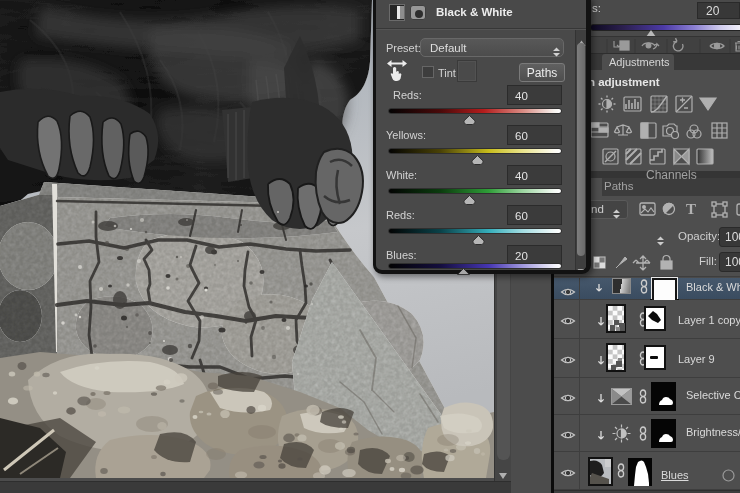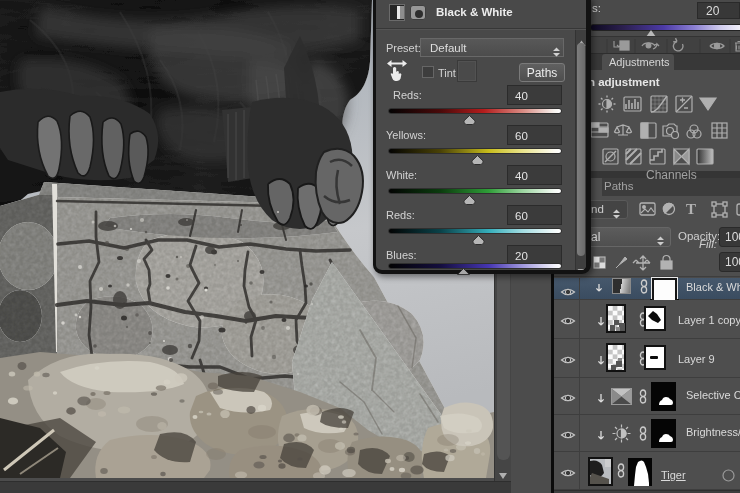--- a/index.html
+++ b/index.html
@@ -451,39 +451,38 @@
    <rect x="76" y="4" width="11" height="11"></rect>
           <rect x="74" y="2" width="4" height="4" fill="#4e4e4e"></rect>
           <rect x="85" y="2" width="4" height="4" fill="#4e4e4e"></rect>
           <rect x="74" y="13" width="4" height="4" fill="#4e4e4e"></rect>
           <rect x="85" y="13" width="4" height="4" fill="#4e4e4e"></rect>
    <rect x="99" y="4" width="11" height="11" rx="2"></rect>
   </g>
  </svg>
 
  <div class="abs" style="left:0;top:222px;width:189px;height:28px;background:#4e4e4e;"></div>
- <div class="abs" style="left:0;top:227px;width:117px;height:20px;background:linear-gradient(#5c5c5c,#4f4f4f);border:1px solid #666;border-radius:3px;color:#ddd;font-size:12px;padding:2px 0 0 36px;">al</div>
  <div class="abs" style="left:102px;top:232px;"><svg width="10" height="10">
           <path d="M1,4 l3.5,-3.5 3.5,3.5 z M1,6 l3.5,3.5 3.5,-3.5 z" fill="#ccc"></path>
         </svg></div>
  <div class="abs txt" style="left:124px;top:230px;">Opacity:</div>
  <div class="abs vbox" style="left:165px;top:227px;width:24px;height:20px;padding:2px 0 0 5px;border-radius:3px 0 0 3px;">100</div>
 
  <div class="abs" style="left:0;top:250px;width:189px;height:27px;background:#4e4e4e;border-bottom:1px solid #3e3e3e;"></div>
  <svg class="abs" style="left:0;top:252px;" width="189" height="22">
   <g stroke="#b2b2b2" fill="none" stroke-width="1.2">
    <rect x="40" y="5" width="11" height="11" fill="#777"></rect>
           <path d="M40,5 h5.5 v5.5 h-5.5 z M45.5,10.5 h5.5 v5.5 h-5.5 z" fill="#ddd" stroke="none"></path>
    <path d="M62,16 l3,-3 6,-8 2,2 -8,6 z" fill="#b2b2b2" stroke-width="1"></path>
    <path d="M89,4 v14 m-7,-7 h14 m-10,-4 l3,-3 3,3 m-3,11 l-3,-3 m3,3 l3,-3 m-10,-7 l-3,3 m3,-3 l3,3 m8,-3 l3,3 m-3,-3 l-3,3" stroke-width="1.3"></path>
    <rect x="107" y="9" width="11" height="8" fill="#b2b2b2"></rect>
           <path d="M109,9 v-2 a3,3 0 0 1 7,0 v2"></path>
   </g>
  </svg>
- <div class="abs txt" style="left:145px;top:238px;font-style:italic;">Fill:</div>
+ <div class="abs txt" style="left:145px;top:255px;">Fill:</div>
  <div class="abs vbox" style="left:165px;top:252px;width:24px;height:20px;padding:2px 0 0 5px;border-radius:3px 0 0 3px;">100</div>
 
  <div id="layers" class="abs" style="left:0;top:275px;width:189px;height:215px;">
   <style>
    .lrow{position:absolute;left:0;width:189px;background:#4e4e4e;border-bottom:1px solid #3e3e3e;}
    .eyec{position:absolute;left:0;top:0;bottom:0;width:26px;border-right:1px solid #3f3f3f;}
    .eye{position:absolute;left:6px;}
    .ltxt{position:absolute;color:#dadada;font-size:11px;white-space:nowrap;}
    .chk{background:repeating-conic-gradient(#c4c4c4 0% 25%,#fbfbfb 0% 50%) 0 0/9.4px 9.4px;}
   </style>
@@ -630,21 +629,21 @@
             <path d="M2,14 L19,20 L19,25 L0,25 L0,18 Z" fill="#55524c"></path>
             <rect x="15" y="0" width="6" height="8" fill="#d9d9d9" opacity="0.6"></rect>
           </svg>
    <div class="abs" style="left:63px;top:11px;"><svg width="8" height="15">
               <path d="M4,1 a2.6,3.2 0 0 1 0,6.4 a2.6,3.2 0 0 1 0,-6.4 M4,7.6 a2.6,3.2 0 0 1 0,6.4 a2.6,3.2 0 0 1 0,-6.4" fill="none" stroke="#ccc" stroke-width="1.3"></path>
             </svg></div>
    <div class="abs" style="left:74px;top:6px;width:24px;height:28px;background:#050505;"></div>
    <svg class="abs" style="left:74px;top:6px;" width="24" height="28">
             <path d="M10,4 q4,-3 6,0 l2,5 2,7 1,9 v3 h-15 l1,-11 1,-8 z" fill="#fff"></path>
           </svg>
-   <div class="ltxt" style="left:107px;top:17px;text-decoration:underline;">Tiger</div>
+   <div class="ltxt" style="left:107px;top:17px;text-decoration:underline;">Blues</div>
    <svg class="abs" style="left:168px;top:17px;" width="13" height="13">
             <circle cx="6.5" cy="6.5" r="5.5" fill="none" stroke="#9a9a9a" stroke-width="1.2"></circle>
           </svg>
   </div>
  </div>
  <div class="abs" style="left:0;top:490px;width:189px;height:3px;background:#3e3e3e;border-top:1px solid #2e2e2e;"></div>
 </div>
 
 <div id="bwpanel" class="abs" style="left:373px;top:-4px;width:218px;height:278px;background:#494949;border:3px solid #121212;border-width:3px 5px 4px 3px;border-radius:0 0 9px 9px;box-shadow:2px 3px 6px rgba(0,0,0,0.45);overflow:hidden;">
  <style>
@@ -659,21 +658,21 @@
    <div class="abs" style="left:10px;top:1px;width:4px;height:13px;background:#8d8d8d;"></div>
  </div>
  <div class="abs" style="left:34px;top:6px;width:16px;height:15px;background:#979797;border:1px solid #3e3e3e;border-radius:3px;">
    <div class="abs" style="left:4px;top:3.5px;width:8px;height:8px;background:#2d2d2d;border-radius:50%;"></div>
  </div>
  <div class="abs" style="left:60px;top:7px;color:#ececec;font-size:11.5px;font-weight:bold;">Black &amp; White</div>
  <div class="abs" style="left:0;top:29px;width:210px;height:1px;background:#373737;"></div>
  <div class="abs" style="left:0;top:30px;width:210px;height:1px;background:#545454;"></div>
 
  <div class="plabel" style="left:10px;top:43px;">Preset:</div>
- <div class="abs" style="left:44px;top:39px;width:144px;height:19px;background:linear-gradient(#585858,#4c4c4c);border:1px solid #686868;border-radius:0;color:#dedede;font-size:11.5px;padding:3px 0 0 9px;">Default</div>
+ <div class="abs" style="left:44px;top:39px;width:144px;height:19px;background:linear-gradient(#585858,#4c4c4c);border:1px solid #686868;border-radius:5px;color:#dedede;font-size:11.5px;padding:3px 0 0 9px;">Default</div>
  <div class="abs" style="left:176px;top:44px;"><svg width="10" height="10">
           <path d="M1,4 l3.5,-3.5 3.5,3.5 z M1,6 l3.5,3.5 3.5,-3.5 z" fill="#d0d0d0"></path>
         </svg></div>
 
  <div class="abs" style="left:10px;top:60px;"><svg width="22" height="22">
   <path d="M1,4.5 l4.5,-3.5 v7 z M21,4.5 l-4.5,-3.5 v7 z" fill="#ececec"></path>
           <path d="M5,4.5 h12" stroke="#ececec" stroke-width="2"></path>
   <path d="M7,9 q1.6,-2.2 3.2,0 l0,4 q1,-1.8 2.6,-0.6 l0,2.6 q1.4,-1.4 2.6,0.2 l-0.8,4.4 q-0.8,2.4 -3.6,2.4 q-3.6,0 -4.6,-2.6 l-1.8,-4.6 q1.4,-1.4 2.4,0.2 z" fill="#ececec"></path>
  </svg></div>
  <div class="abs" style="left:46px;top:67px;width:12px;height:12px;background:#3d3d3d;border:1px solid #666;"></div>

